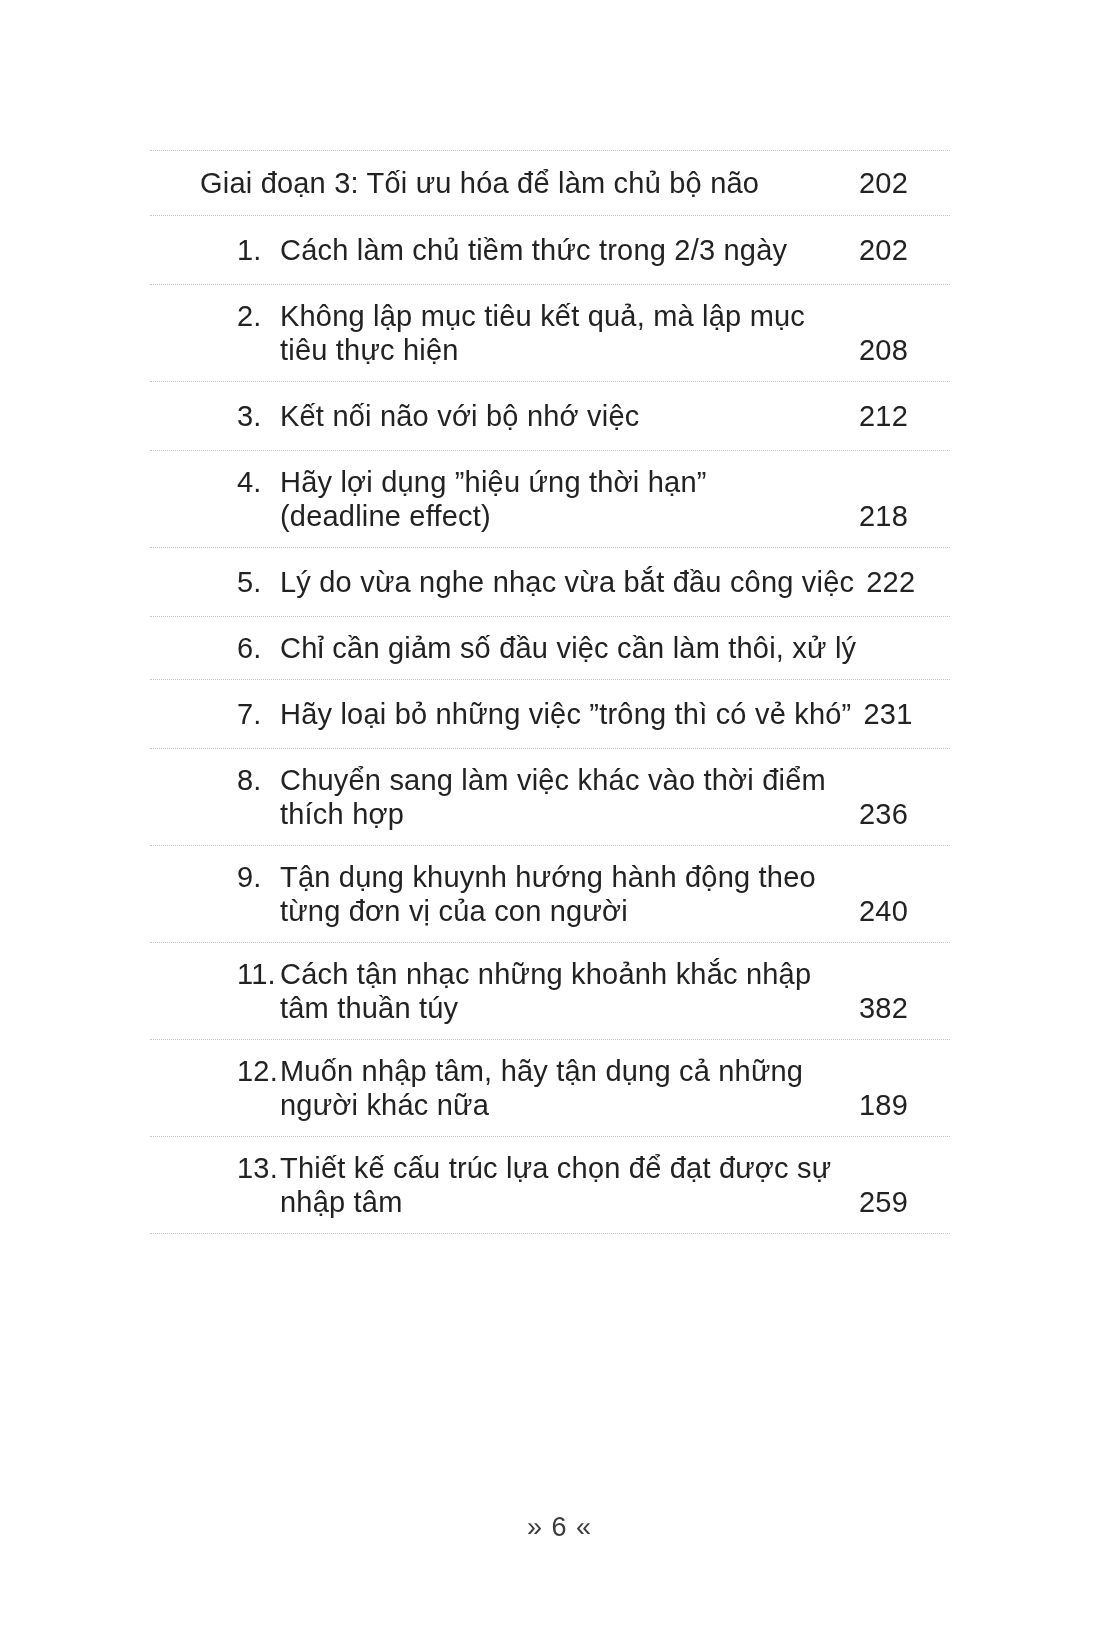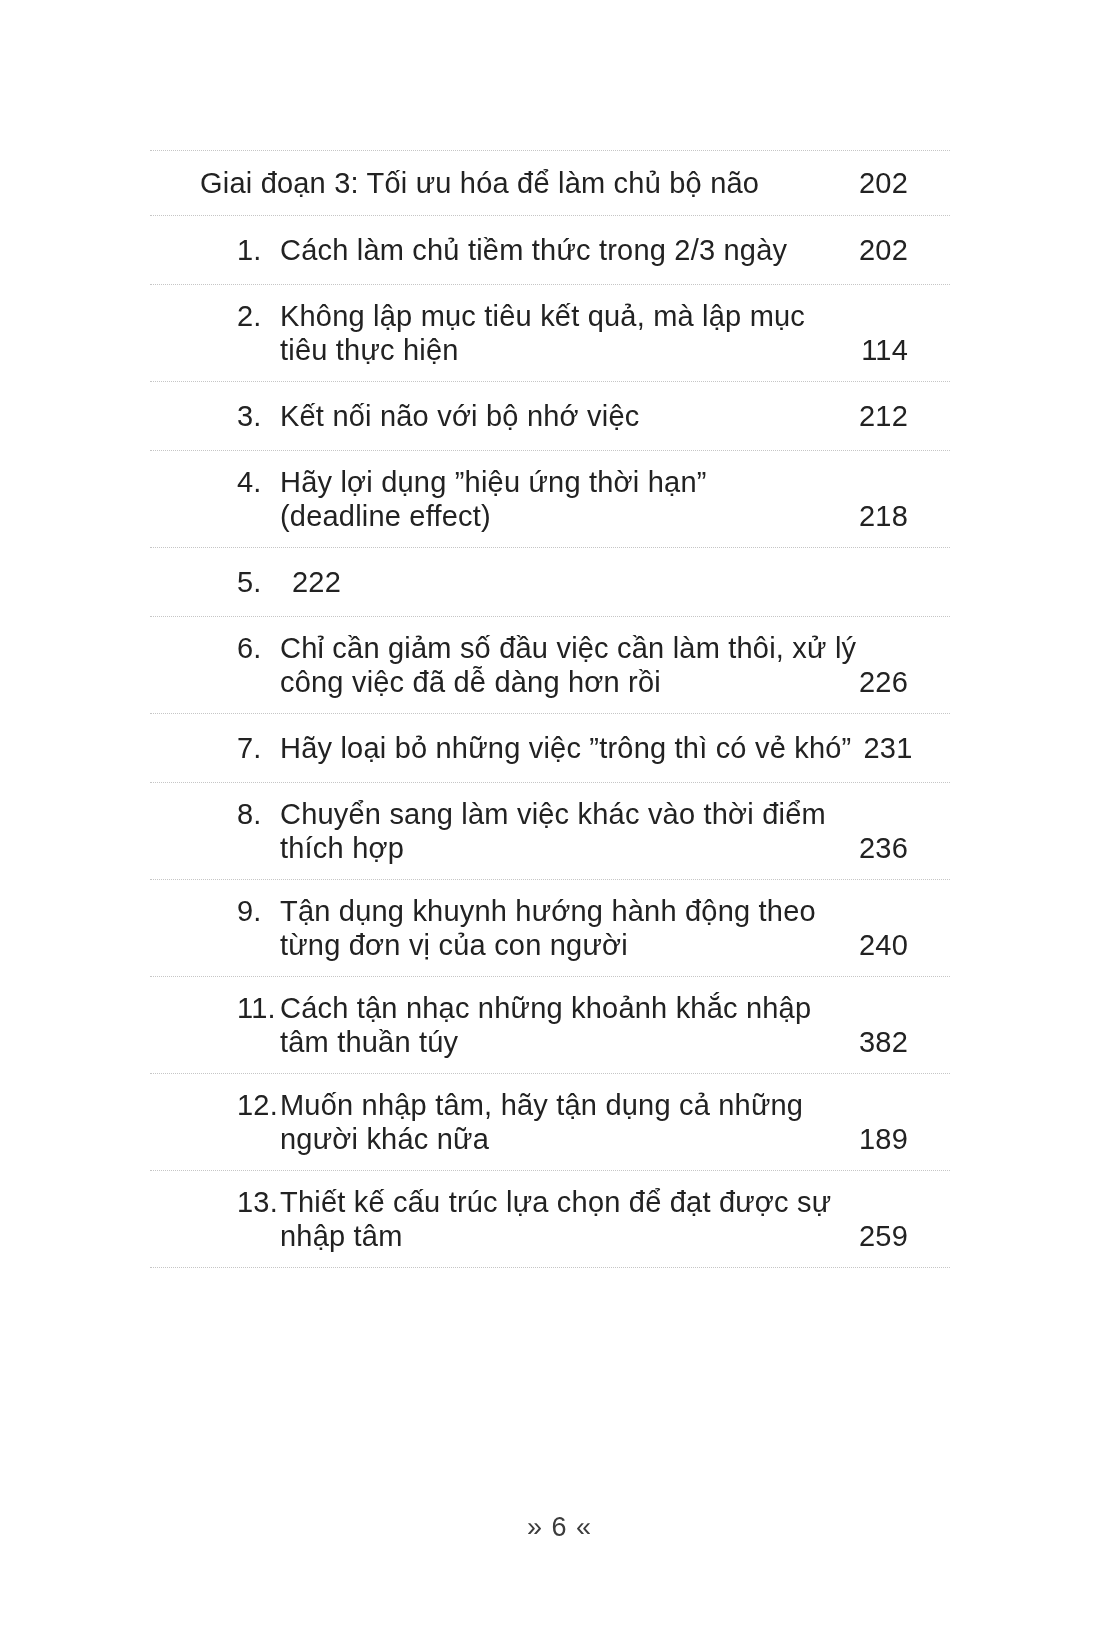--- a/index.html
+++ b/index.html
@@ -86,21 +86,21 @@
           </div>
         </span>
   </div>
 
   <div class="row double">
     <span class="num">2.</span>
     <span class="body">
           <div class="tline">Không lập mục tiêu kết quả, mà lập mục</div>
           <div class="tline last">
             <span class="ttext">tiêu thực hiện</span>
-            <span class="pnum">114</span>
+            <span class="pnum">208</span>
           </div>
         </span>
   </div>
 
   <div class="row single">
     <span class="num">3.</span>
     <span class="body">
           <div class="tline last">
             <span class="ttext">Kết nối não với bộ nhớ việc</span>
             <span class="pnum">212</span>
@@ -116,33 +116,30 @@
             <span class="ttext">(deadline effect)</span>
             <span class="pnum">218</span>
           </div>
         </span>
   </div>
 
   <div class="row single">
     <span class="num">5.</span>
     <span class="body">
           <div class="tline last">
+            <span class="ttext">Lý do vừa nghe nhạc vừa bắt đầu công việc</span>
             <span class="pnum">222</span>
           </div>
         </span>
   </div>
 
   <div class="row double">
     <span class="num">6.</span>
     <span class="body">
           <div class="tline">Chỉ cần giảm số đầu việc cần làm thôi, xử lý</div>
-          <div class="tline last">
-            <span class="ttext">công việc đã dễ dàng hơn rồi</span>
-            <span class="pnum">226</span>
-          </div>
         </span>
   </div>
 
   <div class="row single">
     <span class="num">7.</span>
     <span class="body">
           <div class="tline last">
             <span class="ttext">Hãy loại bỏ những việc ”trông thì có vẻ khó”</span>
             <span class="pnum">231</span>
           </div>

